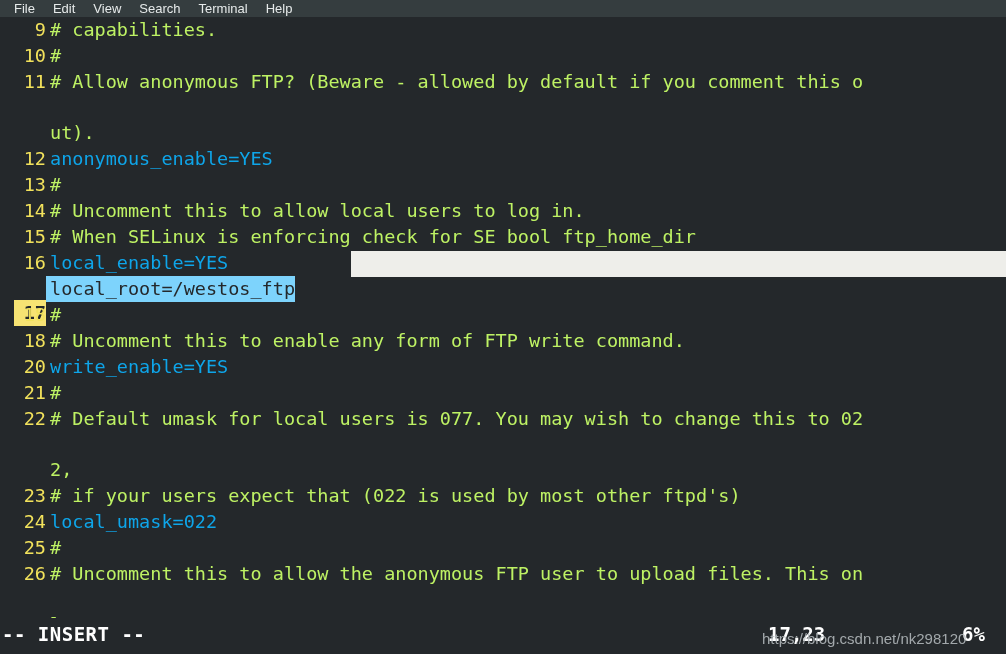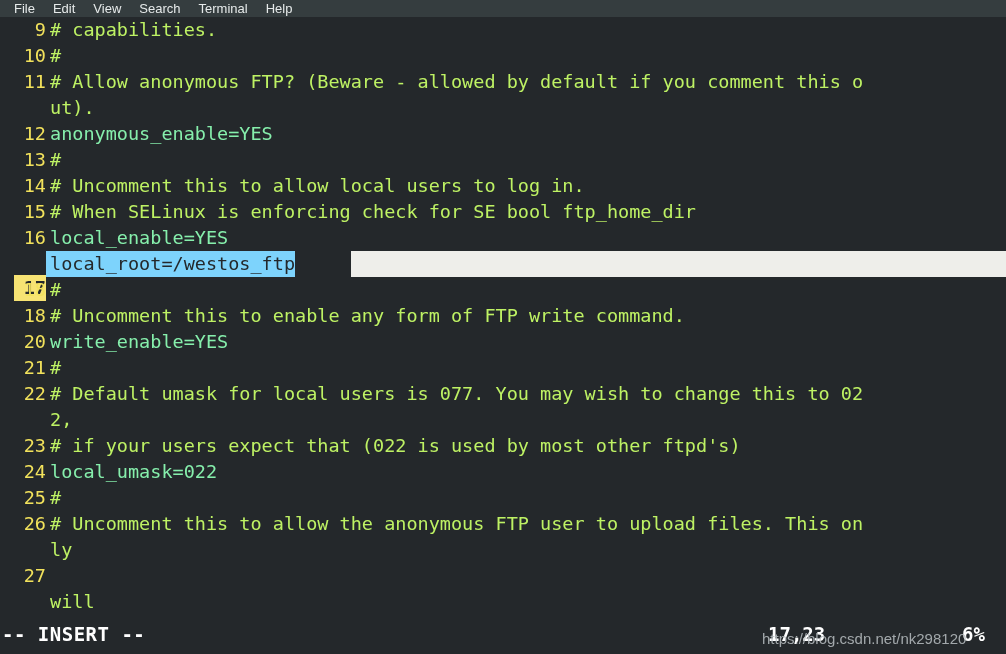--- a/index.html
+++ b/index.html
@@ -68,29 +68,30 @@
   }
   .ltext {
     padding-left: 4px;
     font-size: 18.5px;
     line-height: 26px;
     white-space: pre;
     color: #d5dbdd;
     letter-spacing: 0px;
   }
   .ltext.comment { color: #bef264; }
-  .ltext.code { color: #86efac; }
+  .ltext.code { color: #0ea5e9; }
   .ltext.sel {
     background: #7dd3fc;
     color: #24282b;
   }
   .wrap-line {
     display: flex;
     align-items: flex-start;
     height: 26px;
+    margin-top: 25px;
   }
   .wrap-pad {
     width: 46px;
     min-width: 46px;
   }
 
   
   .active-bar {
     position: absolute;
     left: 351px;

